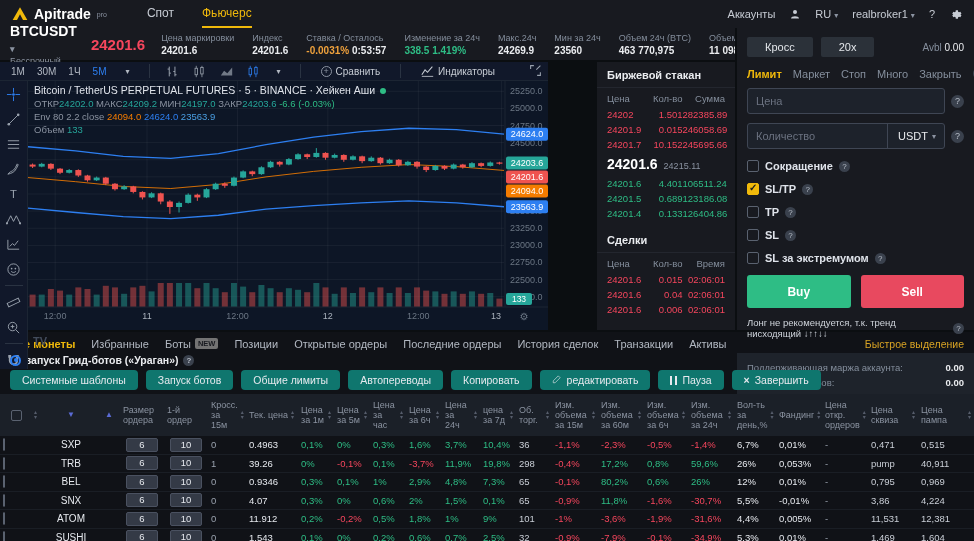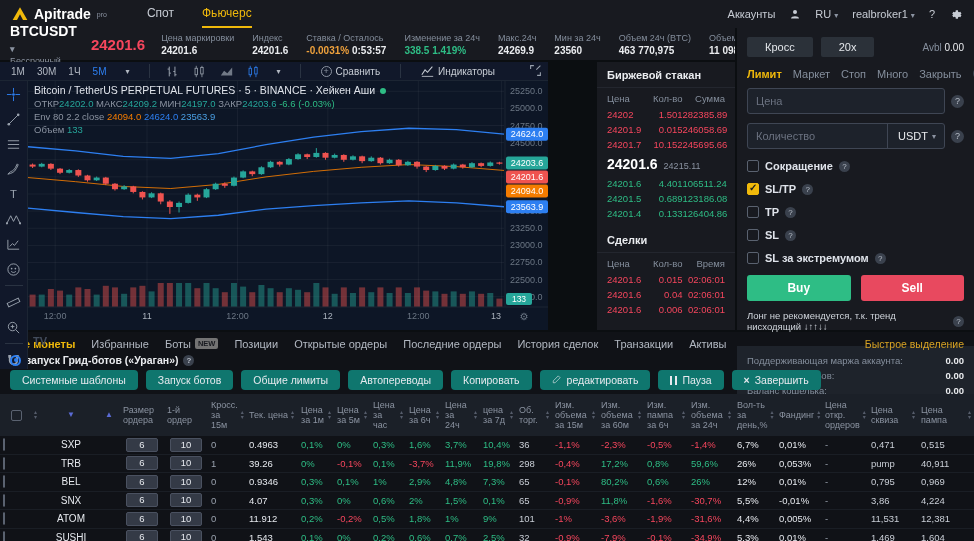--- a/index.html
+++ b/index.html
@@ -83,21 +83,21 @@
   .inpbox input { background:transparent; border:none; outline:none; color:#eaecef; font-size:11px; width:100%; font-family:"Liberation Sans",sans-serif; }
   .inpbox input::placeholder { color:#6b7280; }
   .unit { border-left:1px solid #3f4654; padding:0 0 0 10px; margin-left:6px; font-size:11px; color:#eaecef; white-space:nowrap; cursor:pointer; align-self:stretch; display:flex; align-items:center; }
   .unit .caret { font-size:8px; color:#8b93a1; margin-left:4px; }
   .cbrow { display:flex; align-items:center; gap:6px; margin:11px 0; cursor:pointer; }
   .cb { width:12px; height:12px; border:1px solid #5a6270; border-radius:2px; background:transparent; position:relative; flex:none; }
   .cb.checked { background:#f0b90b; border-color:#f0b90b; }
   .cb.checked:after { content:"✓"; position:absolute; left:1px; top:-2px; font-size:10px; color:#181a20; font-weight:bold; }
   .cbrow .lb { font-size:11px; color:#dfe3ea; font-weight:bold; }
   .bsrow { display:flex; gap:10px; margin-top:4px; }
-  .bsrow .bbtn { flex:1; height:26px; border:none; border-radius:3px; font-size:12px; font-weight:bold; color:#fff; cursor:pointer; font-family:"Liberation Sans",sans-serif; }
+  .bsrow .bbtn { flex:1; height:33px; border:none; border-radius:3px; font-size:12px; font-weight:bold; color:#fff; cursor:pointer; font-family:"Liberation Sans",sans-serif; }
   .buy { background:#2ebd85; } .sell { background:#e8495f; }
   .warn { font-size:9.5px; color:#cfd4db; margin-top:9px; display:flex; align-items:center; gap:4px; }
   .summary { background:#1e232b; margin:14px -10px 0; padding:7px 10px; }
   .srow { display:flex; justify-content:space-between; font-size:9.5px; color:#848e9c; line-height:15px; }
   .srow b { color:#eaecef; font-weight:bold; }
 
   
   .bottom { border-top:2px solid #0b0e11; background:#101217; height:211px; display:flex; flex-direction:column; }
   .btabs { display:flex; align-items:center; gap:16px; padding:4px 10px 2px; height:21px; }
   .btab { font-size:11px; color:#b2b8c2; cursor:pointer; display:flex; align-items:center; gap:4px; }
@@ -837,21 +837,21 @@
           </div>
           <div class="hc">
             <span>Изм. объема за 15м</span>
             <span class="sortg">▴<br>▾</span>
           </div>
           <div class="hc">
             <span>Изм. объема за 60м</span>
             <span class="sortg">▴<br>▾</span>
           </div>
           <div class="hc">
-            <span>Изм. пампа за 6ч</span>
+            <span>Изм. объема за 6ч</span>
             <span class="sortg">▴<br>▾</span>
           </div>
           <div class="hc">
             <span>Изм. объема за 24ч</span>
             <span class="sortg">▴<br>▾</span>
           </div>
           <div class="hc">
             <span>Вол-ть за день,%</span>
             <span class="sortg">▴<br>▾</span>
           </div>

